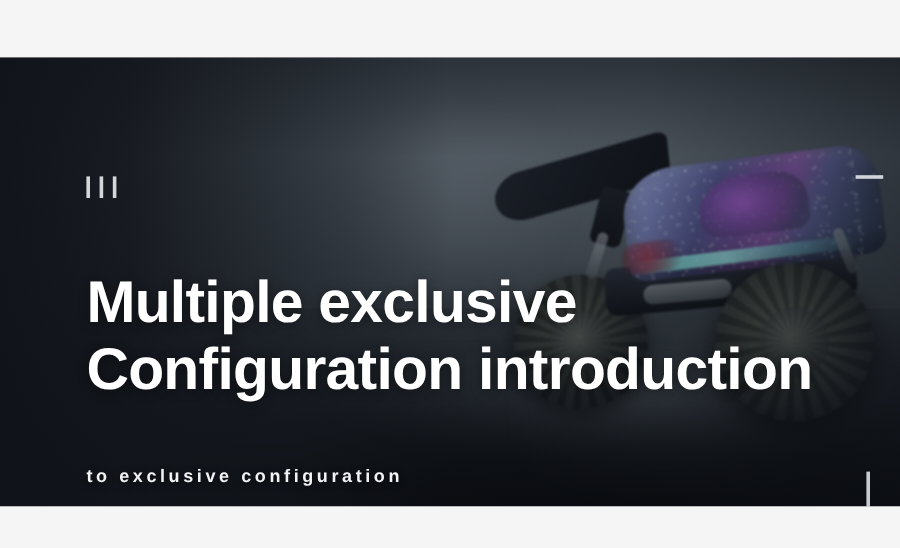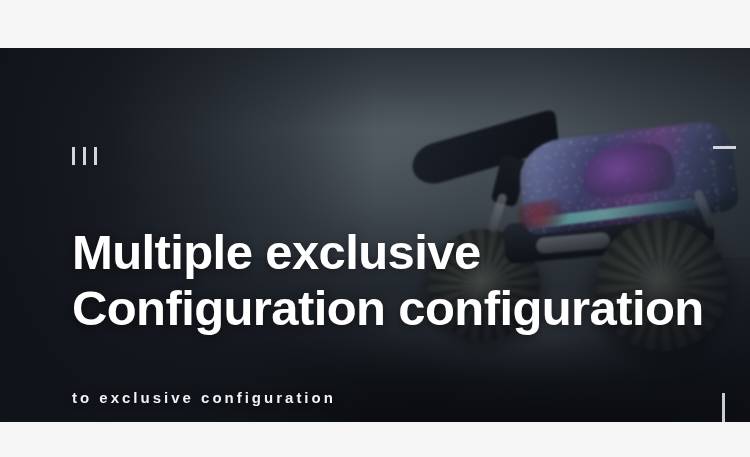--- a/index.html
+++ b/index.html
@@ -266,21 +266,21 @@
       <div class="bars">
         <span></span>
         <span></span>
         <span></span>
       </div>
 
       <div class="dash"></div>
 
       <h1 class="headline">
         <span>Multiple exclusive</span>
-        <span class="l2">Configuration configuration</span>
+        <span class="l2">Configuration introduction</span>
       </h1>
 
       <p class="subtitle">to exclusive configuration</p>
 
       <div class="vrule"></div>
 
     </div>
   </section>
 
   <div class="bottom-strip"></div>

